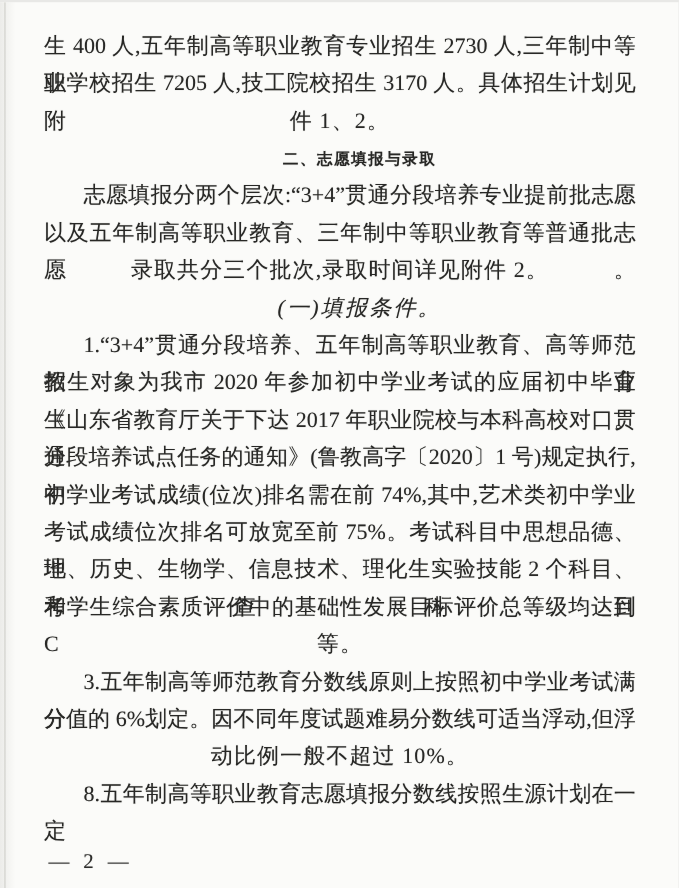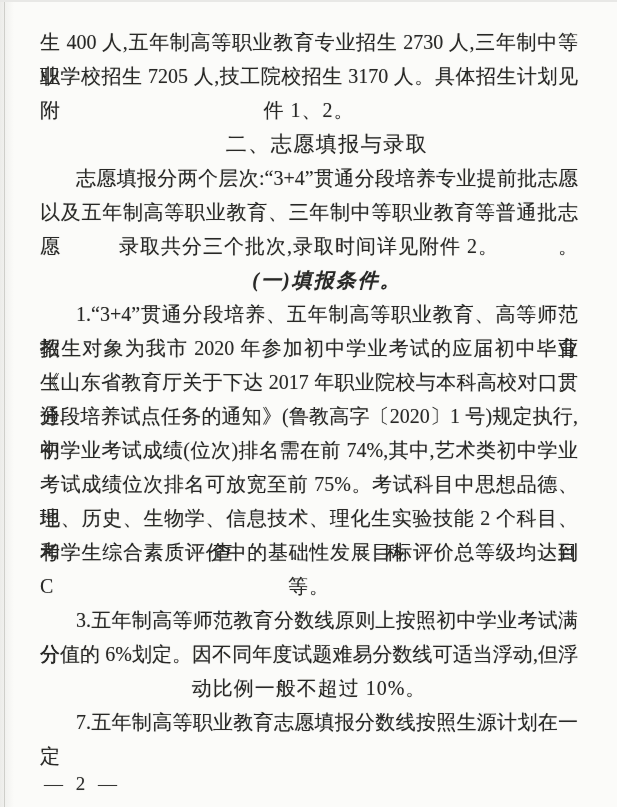--- a/index.html
+++ b/index.html
@@ -56,28 +56,27 @@
     text-align: justify;
     text-align-last: justify;
     text-justify: inter-character;
     letter-spacing: 0;
   }
   .line.indent {
     text-indent: 36px;
   }
   .line-heading {
     font-family: "Liberation Sans", "DejaVu Sans", sans-serif;
-    font-weight: normal;
-    font-size: 21px;
+    font-weight: bold;
+    font-size: 14px;
     letter-spacing: 1.5px;
   }
   .line-kaiti {
     font-style: italic;
     letter-spacing: 2px;
-    font-weight: bold;
   }
   .page-number {
     position: absolute;
     left: 44px;
     top: 771px;
     color: #2e2e2c;
     font-size: 19px;
     letter-spacing: 4px;
     text-shadow: 0 0 1px rgba(40,40,38,0.3);
   }
@@ -102,16 +101,16 @@
       <div class="line line-body justify">《山东省教育厅关于下达 2017 年职业院校与本科高校对口贯通</div>
       <div class="line line-body justify">分段培养试点任务的通知》(鲁教高字〔2020〕1 号)规定执行,初</div>
       <div class="line line-body justify">中学业考试成绩(位次)排名需在前 74%,其中,艺术类初中学业</div>
       <div class="line line-body justify">考试成绩位次排名可放宽至前 75%。考试科目中思想品德、地</div>
       <div class="line line-body justify">理、历史、生物学、信息技术、理化生实验技能 2 个科目、考查科目</div>
       <div class="line line-body justify">和学生综合素质评价中的基础性发展目标评价总等级均达到 C</div>
       <div class="line line-body">等。</div>
       <div class="line line-body indent justify">3.五年制高等师范教育分数线原则上按照初中学业考试满分</div>
       <div class="line line-body justify">分值的 6%划定。因不同年度试题难易分数线可适当浮动,但浮</div>
       <div class="line line-body">动比例一般不超过 10%。</div>
-      <div class="line line-body indent justify">7.五年制高等职业教育志愿填报分数线按照生源计划在一定</div>
+      <div class="line line-body indent justify">8.五年制高等职业教育志愿填报分数线按照生源计划在一定</div>
     </div>
   <div class="page-number">— 2 —</div>
 </div>
 
 </body></html>

